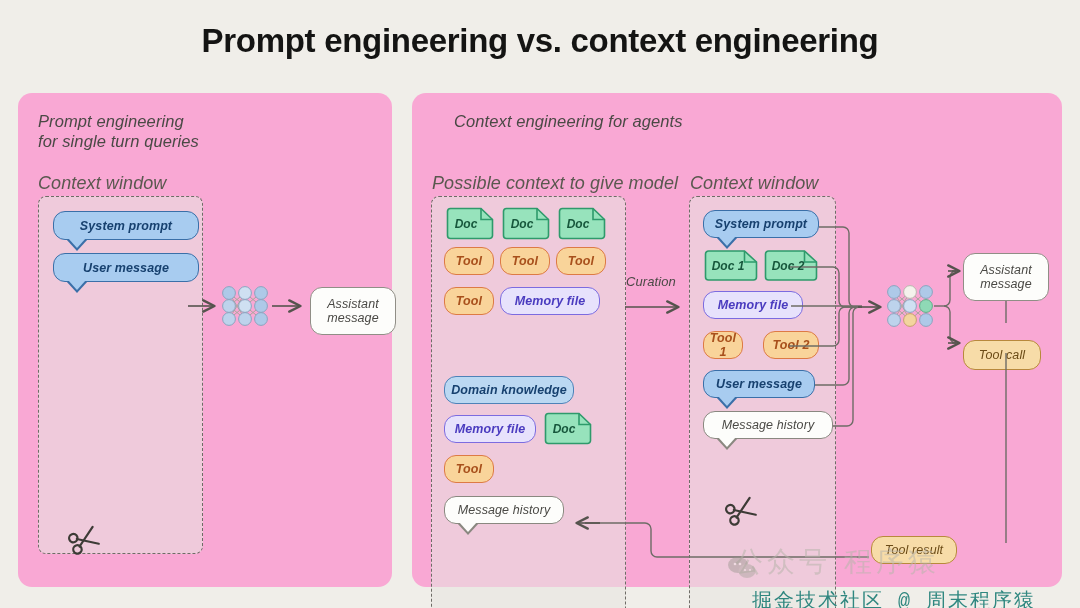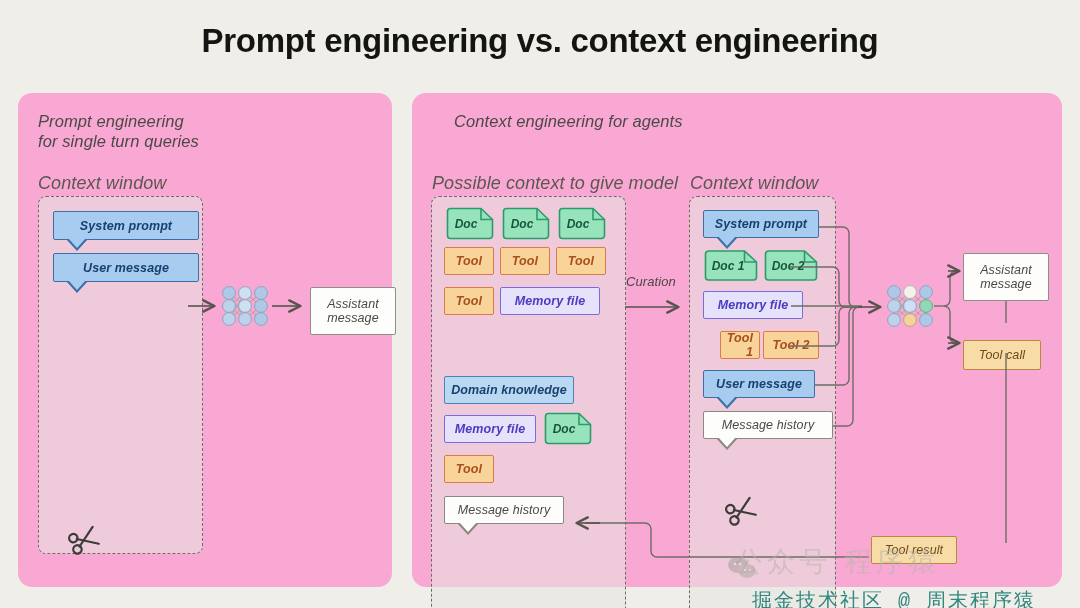--- a/index.html
+++ b/index.html
@@ -41,22 +41,22 @@
     border:1.6px dashed #6E6C66;
     border-radius:8px;
     background:rgba(232,230,224,0.55);
   }
 
   
   .node{
     position:absolute;
     box-sizing:border-box;
     display:flex;align-items:center;justify-content:center;
-    text-align:right;
-    border-radius:2px;
+    text-align:center;
+    border-radius:12px;
     font-size:12.5px;font-weight:bold;
     letter-spacing:0.1px;
     line-height:14px;
     padding:0 6px;
   }
   .n-blue{background:#A8CCF0;border:1.6px solid #3A6FA8;color:#17416F;}
   .n-blue-lt{background:#BBD8F2;border:1.6px solid #4E82B8;color:#17416F;}
   .n-orange{background:#F9D49A;border:1.6px solid #DD7A45;color:#A8501C;}
   .n-purple{background:#E7E2FC;border:1.6px solid #7C6BE0;color:#4A3BBF;}
   .n-white{background:#FDFDFB;border:1.6px solid #908E86;color:#4A4945;font-weight:500;}
@@ -201,21 +201,21 @@
   <div class="doc" style="left:351px;top:157px;width:56px;height:31px;">
     <svg width="56" height="31" viewBox="0 0 56 31">
         <path d="M2.5 4a3 3 0 0 1 3-3h36l12 11v15a3 3 0 0 1-3 3H5.5a3 3 0 0 1-3-3z" fill="#97E3BC" stroke="#2E9A6B" stroke-width="1.6"></path>
         <path d="M41.5 1v11h12" fill="none" stroke="#2E9A6B" stroke-width="1.6"></path>
       </svg>
     <span class="doc-label">Doc 2</span>
   </div>
 
   <div class="node n-purple" style="left:291px;top:198px;width:100px;height:28px;">Memory file</div>
 
-  <div class="node n-orange" style="left:308px;top:238px;width:40px;height:28px;">Tool 1</div>
+  <div class="node n-orange" style="left:291px;top:238px;width:40px;height:28px;">Tool 1</div>
   <div class="node n-orange" style="left:351px;top:238px;width:56px;height:28px;">Tool 2</div>
 
   <div class="node n-blue bubble" style="left:291px;top:277px;width:112px;height:28px;">User message</div>
 
   <div class="node n-plain bubble" style="left:291px;top:318px;width:130px;height:28px;">Message history</div>
 
   <div class="node n-white" style="left:551px;top:160px;width:86px;height:48px;flex-direction:column;">
     <span>Assistant</span>
     <span>message</span>
   </div>

